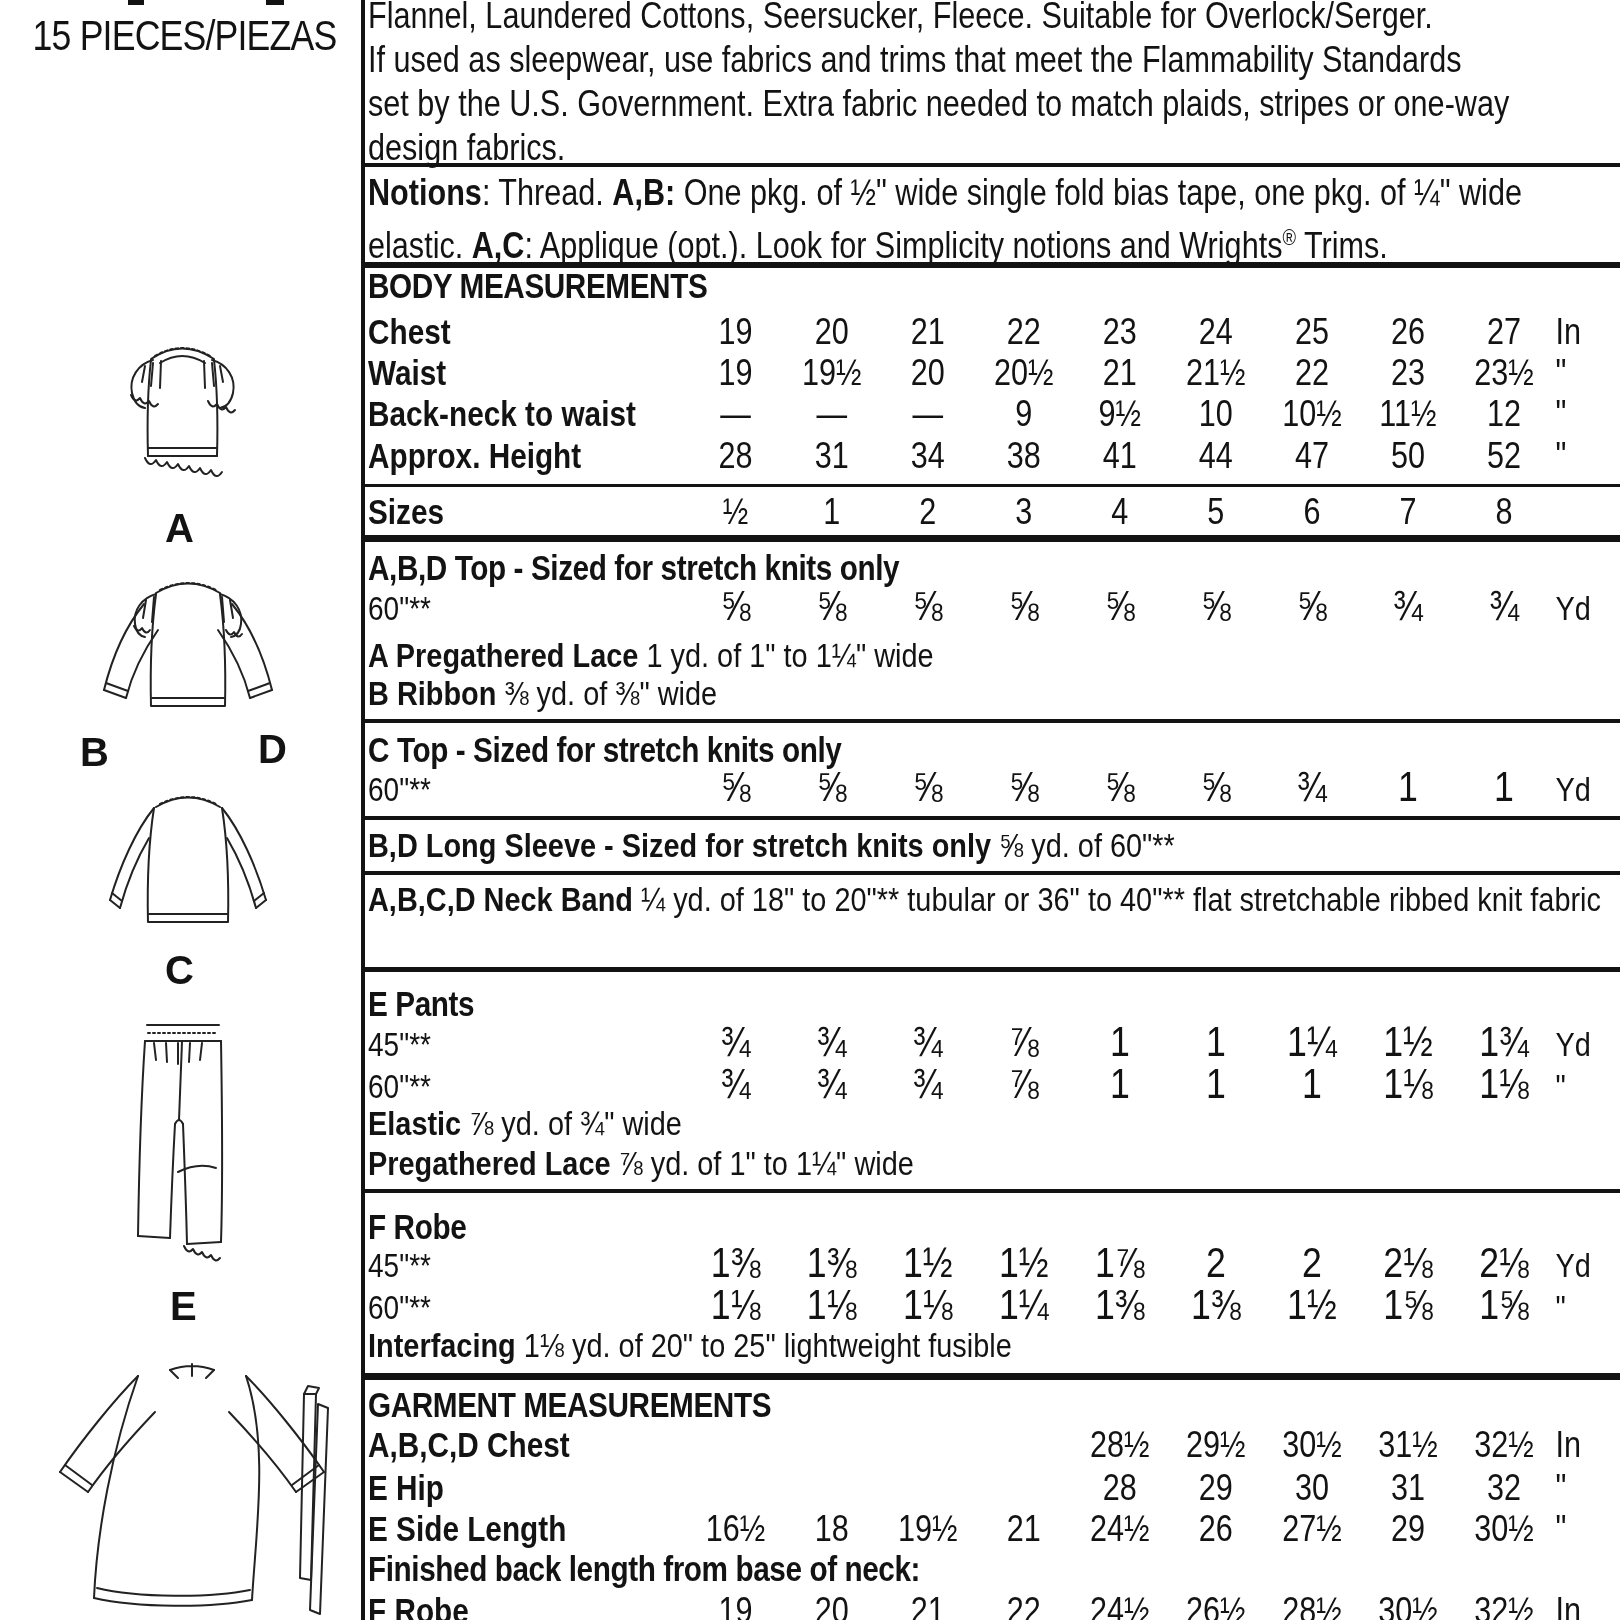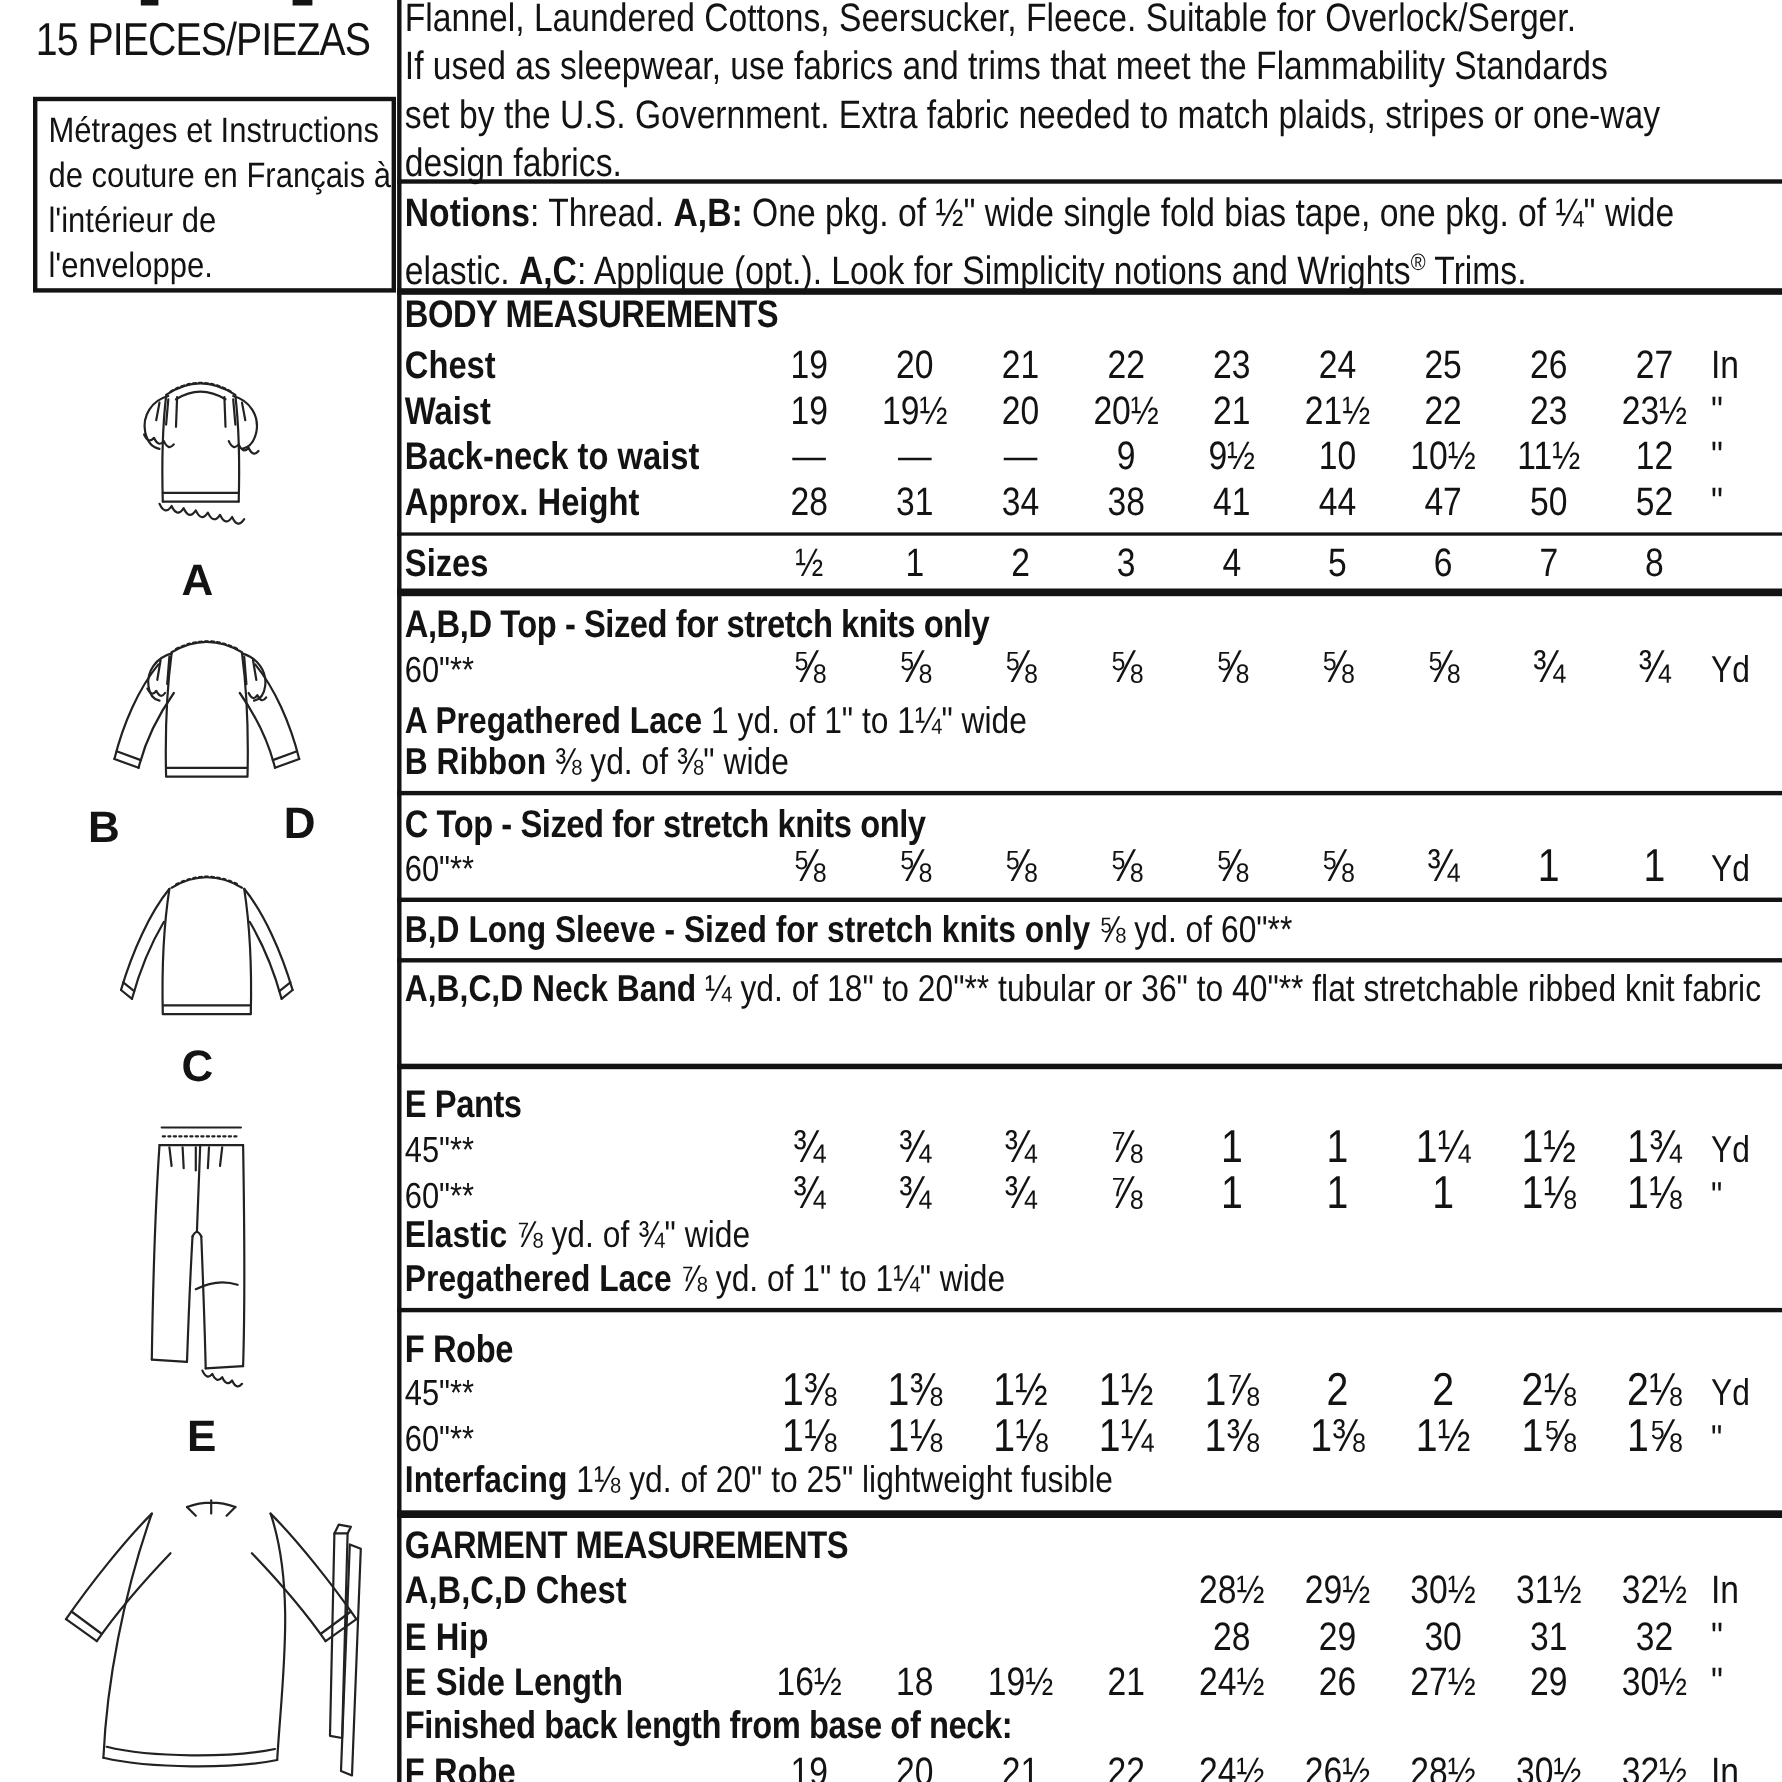--- a/index.html
+++ b/index.html
@@ -37,28 +37,20 @@
 <body>
 
 <div class="page">
 
   <div class="leftcol">
     <div class="rem" style="left:128px;width:16px;"></div>
     <div class="rem" style="left:266px;width:18px;"></div>
 
     <div class="sq pieces" style="left:6px;top:12px;width:420px;">15 PIECES/PIEZAS</div>
 
-    <div class="frbox">
-      <div class="sqi">
-        <div>Métrages et Instructions</div>
-        <div>de couture en Français à</div>
-        <div>l'intérieur de</div>
-        <div>l'enveloppe.</div>
-      </div>
-    </div>
 
     <svg style="left:105px;top:336px;" width="155" height="168" viewBox="0 0 155 168">
       <path d="M50,20 Q77,4 105,20" stroke-width="11" stroke-dasharray="2.5 3"></path>
       <path d="M46,23 Q77,2 109,23"></path>
       <path d="M55,27 Q77,13 100,27"></path>
       <path d="M48,24 C33,28 24,42 27,57 C29,66 34,71 40,72"></path>
       <path d="M26,59 q4,9 9,3 q4,9 9,3 q4,9 9,3" stroke-width="1.6"></path>
       <path d="M40,30 L37,46 M48,27 L46,50 M56,25 L55,52" stroke-width="1.4"></path>
       <path d="M107,24 C122,28 131,42 128,57 C126,66 121,71 115,72"></path>
       <path d="M103,65 q4,9 9,3 q4,9 9,3 q4,9 9,3" stroke-width="1.6"></path>

